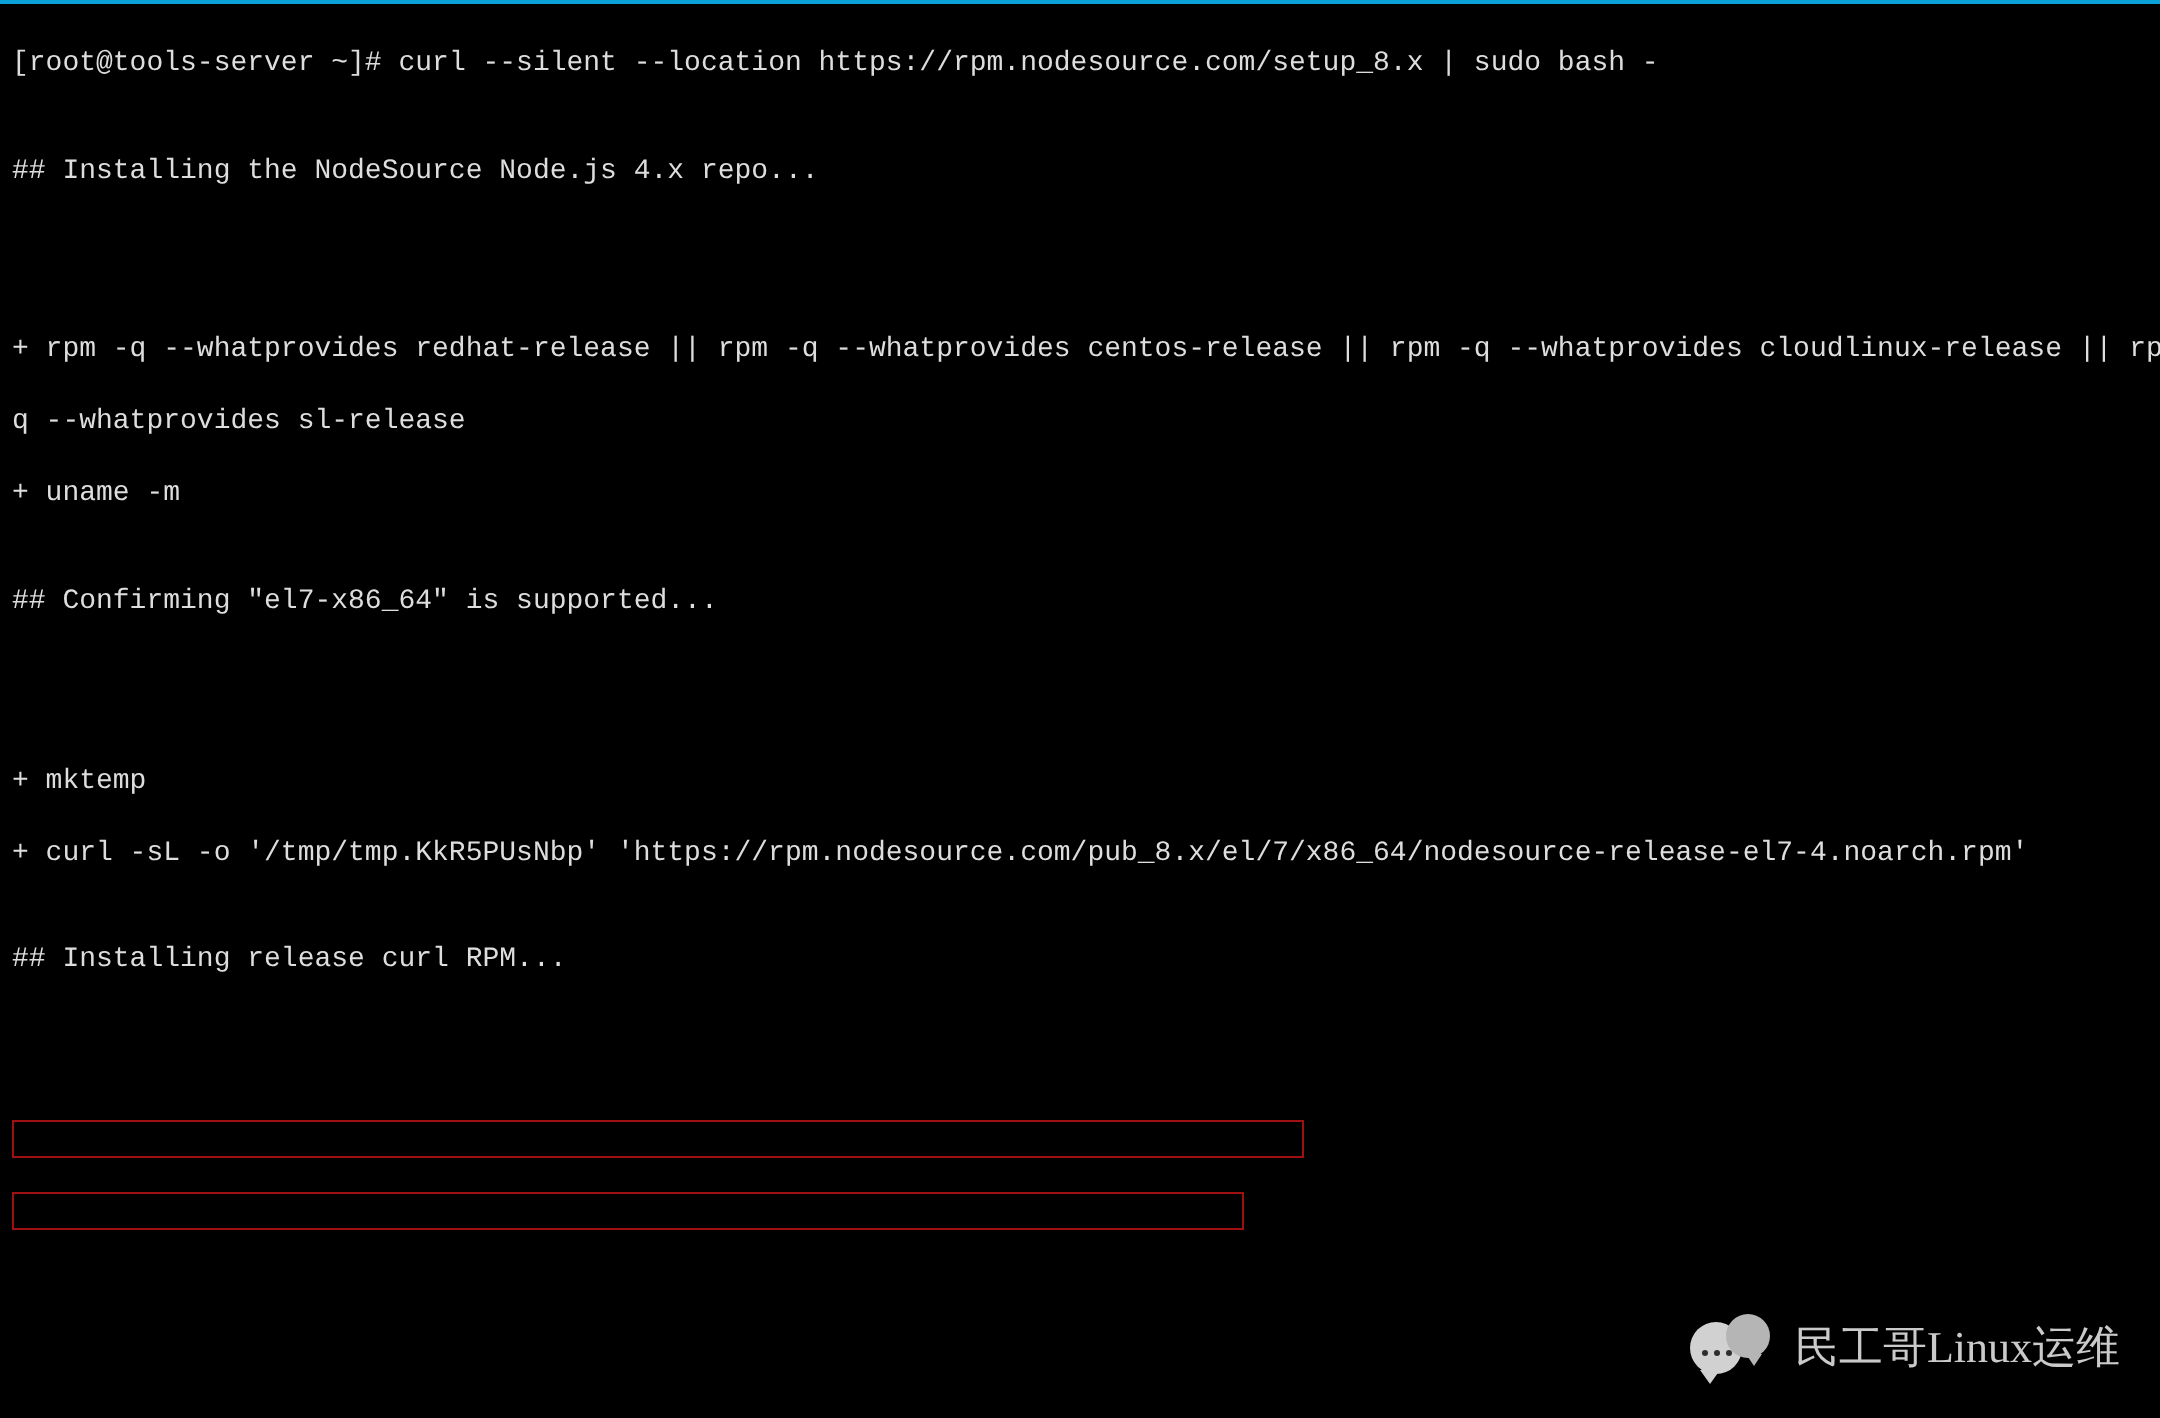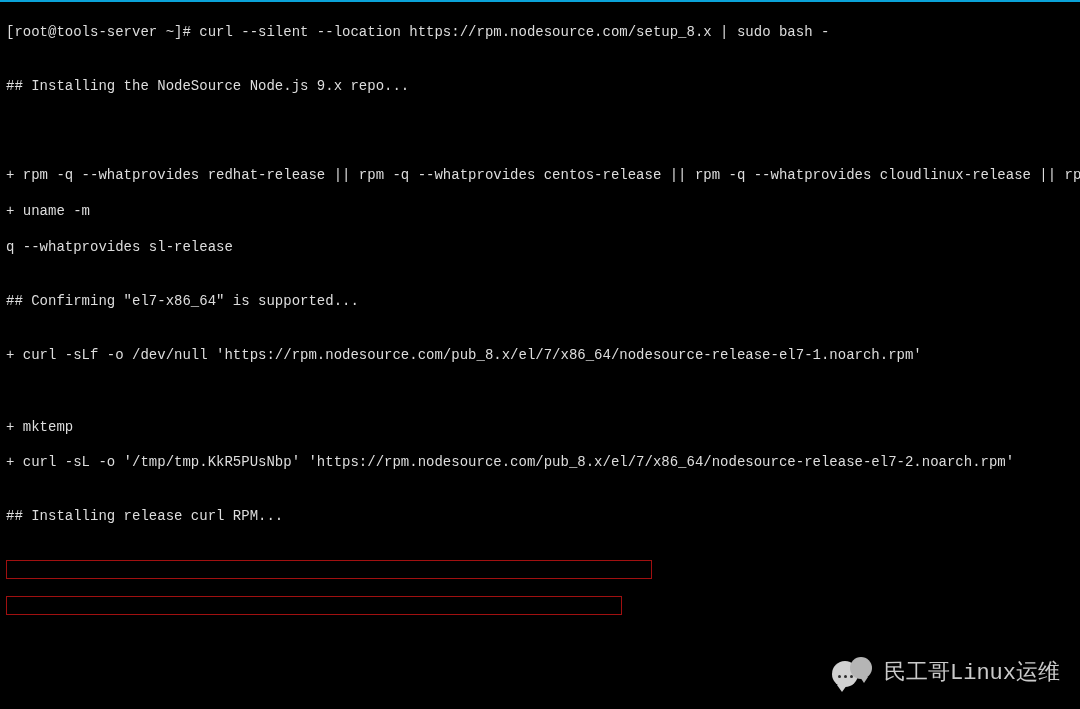--- a/index.html
+++ b/index.html
@@ -46,21 +46,21 @@
     pointer-events: none;
   }
   .watermark {
     position: absolute;
     right: 20px;
     bottom: 18px;
     display: flex;
     align-items: center;
     gap: 10px;
     color: #e0e0e0;
-    font-family: Liberation Mono, monospace;
+    font-family: Liberation Serif, serif;
     font-size: 22px;
     opacity: 0.9;
   }
   .wm-icon {
     width: 42px;
     height: 34px;
     position: relative;
   }
   .wm-bubble {
     position: absolute;
@@ -104,35 +104,34 @@
   .wm-dot.a { left:6px; } .wm-dot.b { left:12px; } .wm-dot.c { left:18px; }
 </style>
 </head>
 <body>
 
 <div class="topbar"></div>
 
 <div class="term">
 <span class="line"><span>[root@tools-server ~]# </span><span>curl --silent --location https://rpm.nodesource.com/setup_8.x | sudo bash -</span></span>
 <span class="spacer"></span>
-<span class="line">## Installing the NodeSource Node.js 9.x repo...</span>
+<span class="line">## Installing the NodeSource Node.js 4.x repo...</span>
 <span class="spacer"></span>
 <span class="spacer"></span>
 <span class="spacer"></span>
 <span class="line">+ rpm -q --whatprovides redhat-release || rpm -q --whatprovides centos-release || rpm -q --whatprovides cloudlinux-release || rpm -</span>
+<span class="line">q --whatprovides sl-release</span>
 <span class="line">+ uname -m</span>
-<span class="line">q --whatprovides sl-release</span>
 <span class="spacer"></span>
 <span class="line">## Confirming "el7-x86_64" is supported...</span>
 <span class="spacer"></span>
-<span class="line">+ curl -sLf -o /dev/null 'https://rpm.nodesource.com/pub_8.x/el/7/x86_64/nodesource-release-el7-1.noarch.rpm'</span>
 <span class="spacer"></span>
 <span class="spacer"></span>
 <span class="line">+ mktemp</span>
-<span class="line">+ curl -sL -o '/tmp/tmp.KkR5PUsNbp' 'https://rpm.nodesource.com/pub_8.x/el/7/x86_64/nodesource-release-el7-2.noarch.rpm'</span>
+<span class="line">+ curl -sL -o '/tmp/tmp.KkR5PUsNbp' 'https://rpm.nodesource.com/pub_8.x/el/7/x86_64/nodesource-release-el7-4.noarch.rpm'</span>
 <span class="spacer"></span>
 <span class="line">## Installing release curl RPM...</span>
 <span class="spacer"></span>
 <span class="spacer"></span>
 <span class="spacer"></span>
 
 <span class="spacer"></span>
 
 <span class="spacer"></span>
 

